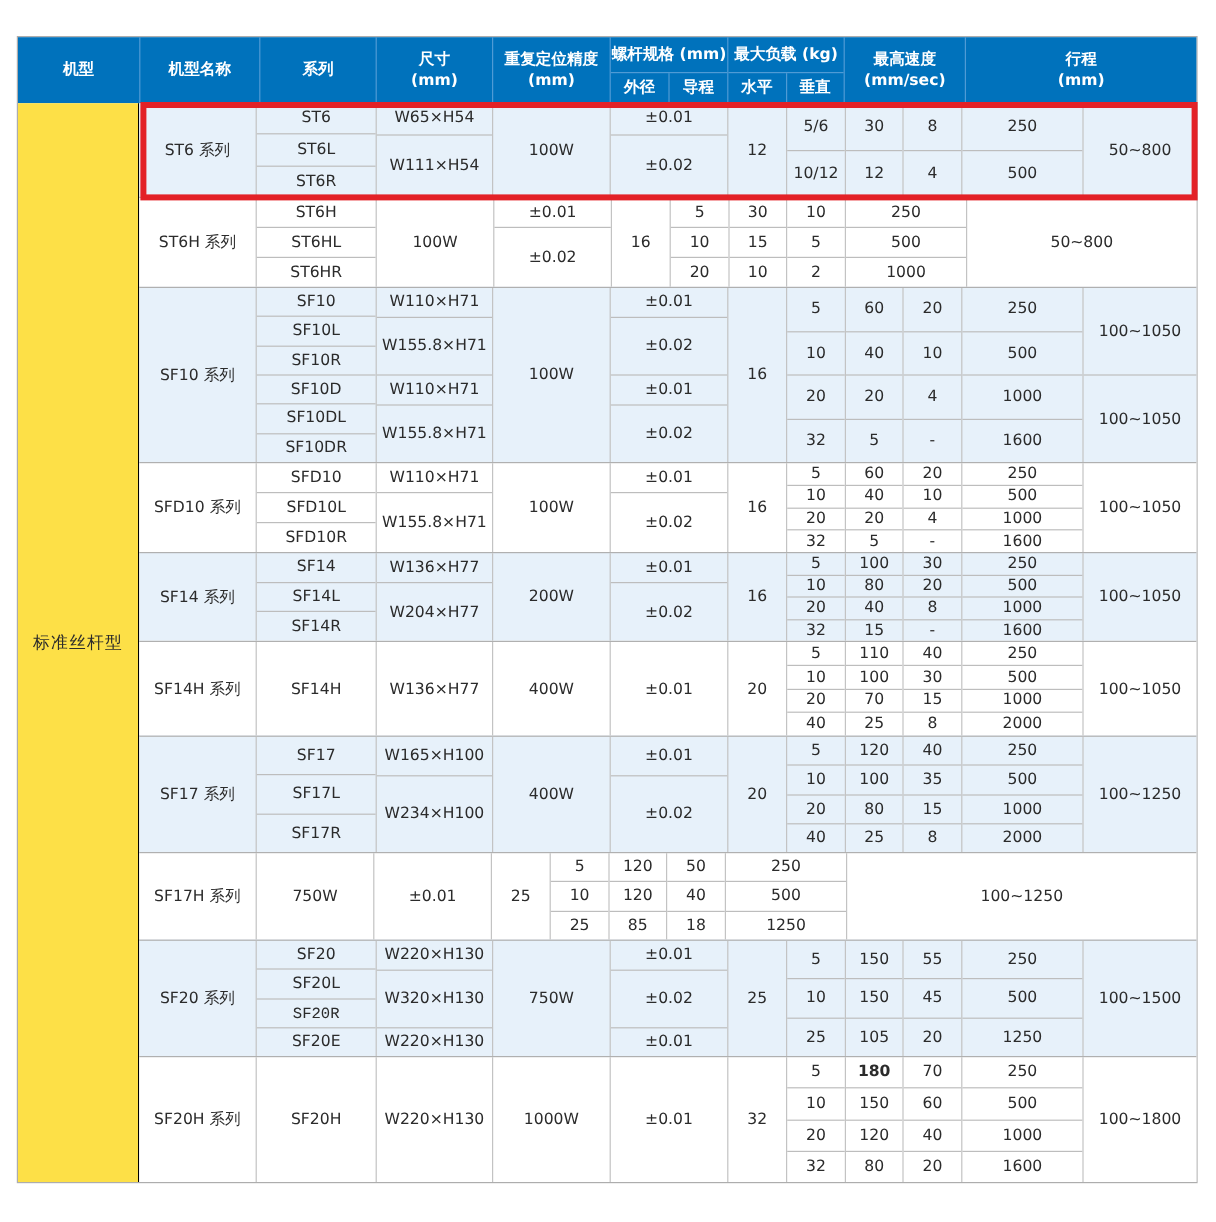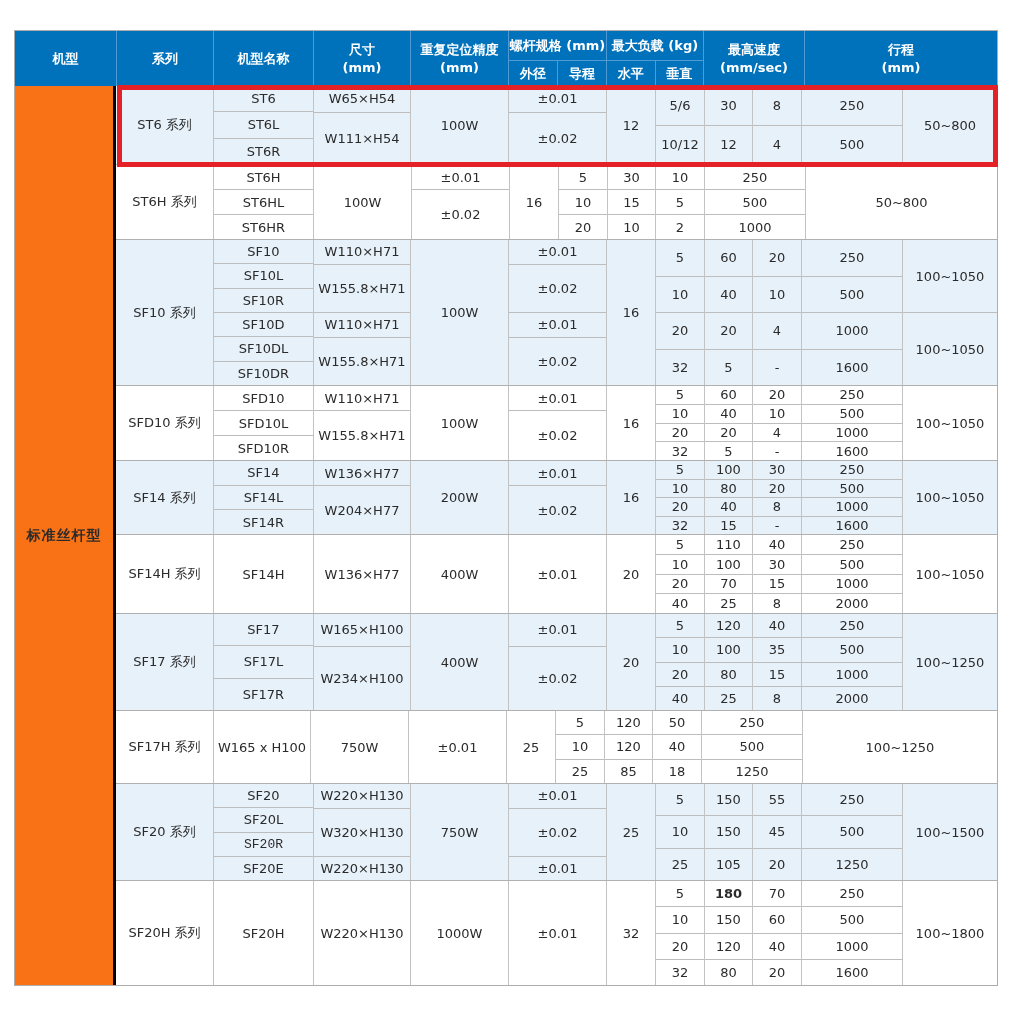--- a/index.html
+++ b/index.html
@@ -30,21 +30,21 @@
     height:30px;display:flex;align-items:center;justify-content:center;
     border-bottom:1px solid var(--header-divider,#4f9bd5);box-sizing:border-box;
   }
   .hgroup-bottom{flex:1;display:flex;}
   .hsub{flex:1;display:flex;align-items:center;justify-content:center;box-sizing:border-box;}
   .hsub + .hsub{border-left:1px solid var(--header-divider,#4f9bd5);}
   
   .tbody{display:flex;}
   .machine-col{
     width:101px;box-sizing:border-box;display:flex;align-items:center;justify-content:center;
-    font-weight:bold;font-size:14px;background:#f97316;border-right:3px solid #000000;
+    font-weight:normal;font-size:14px;background:#fde047;border-right:1px solid #000000;
     letter-spacing:1px;
   }
   .sections{flex:1;display:flex;flex-direction:column;}
   .section{display:flex;box-sizing:border-box;}
   .section + .section{border-top:1px solid #b0b0b0;}
   .band-blue{background:var(--band-blue,#e7f1fa);}
   .band-white{background:#ffffff;}
   .col{display:flex;flex-direction:column;box-sizing:border-box;}
   .col + .col{border-left:1px solid #c3c3c3;}
   .c-series{width:97px}.c-models{width:100px}.c-dims{width:97px}
@@ -62,22 +62,22 @@
     border:5px solid var(--highlight-red,#e32127);pointer-events:none;z-index:5;
   }
 </style>
 </head>
 <body>
 
 <div class="table-wrap">
 
   <div class="thead">
     <div class="hcell w-machine">机型</div>
+    <div class="hcell w-models">机型名称</div>
     <div class="hcell w-series">系列</div>
-    <div class="hcell w-models">机型名称</div>
     <div class="hcell w-dims">尺寸
 (mm)</div>
     <div class="hcell w-precision">重复定位精度
 (mm)</div>
     <div class="hcell hgroup w-screw">
       <div class="hgroup-top">螺杆规格 (mm)</div>
       <div class="hgroup-bottom">
         <div class="hsub">外径</div>
         <div class="hsub">导程</div>
       </div>
@@ -440,23 +440,20 @@
             <div class="subcell" style="flex-grow: 1;">2000</div>
           </div>
           <div class="col c-stroke">
             <div class="subcell" style="flex-grow: 4;">100~1250</div>
           </div>
         </div>
         <div class="section band-white" style="height: 73px;">
           <div class="col c-series">
             <div class="subcell" style="flex-grow: 1;">SF17H 系列</div>
           </div>
-          <div class="col c-dims">
-            <div class="subcell" style="flex-grow: 1;">W165 x H100</div>
-          </div>
           <div class="col c-power">
             <div class="subcell" style="flex-grow: 1;">750W</div>
           </div>
           <div class="col c-precision">
             <div class="subcell" style="flex-grow: 1;">±0.01</div>
           </div>
           <div class="col c-outer">
             <div class="subcell" style="flex-grow: 1;">25</div>
           </div>
           <div class="col c-lead">

